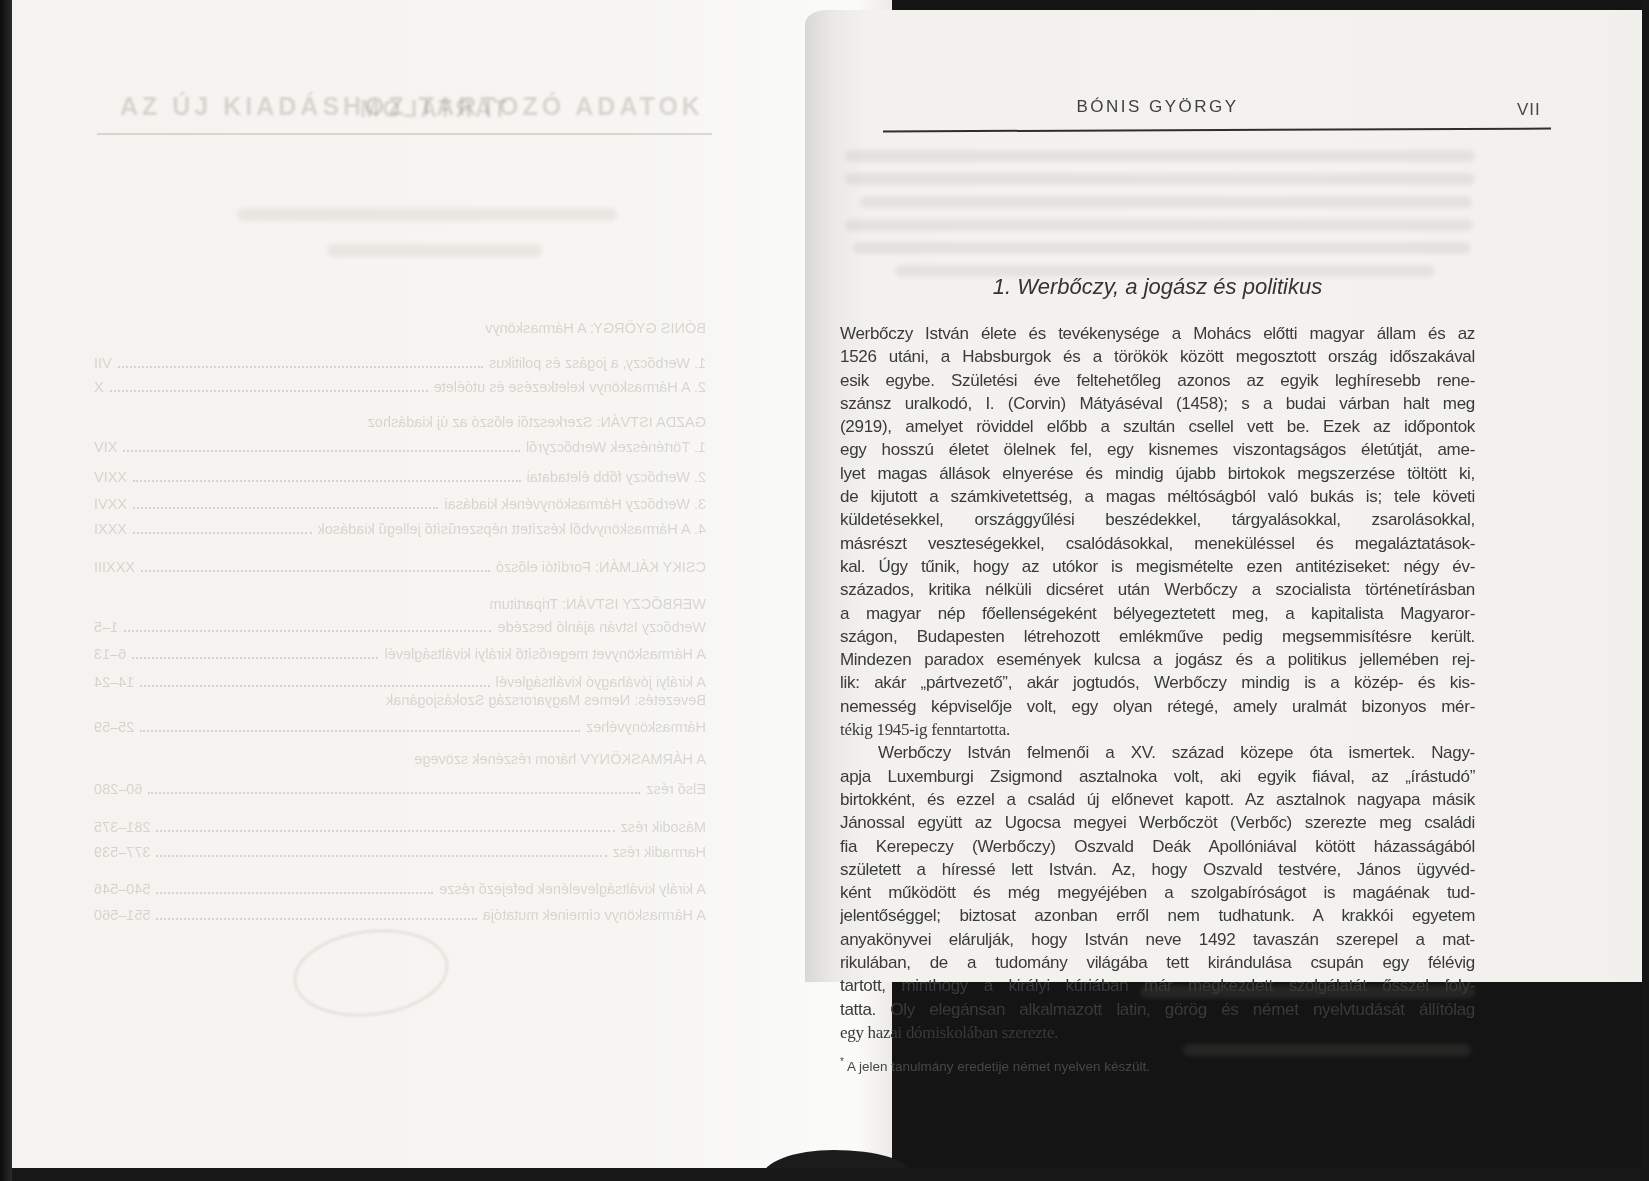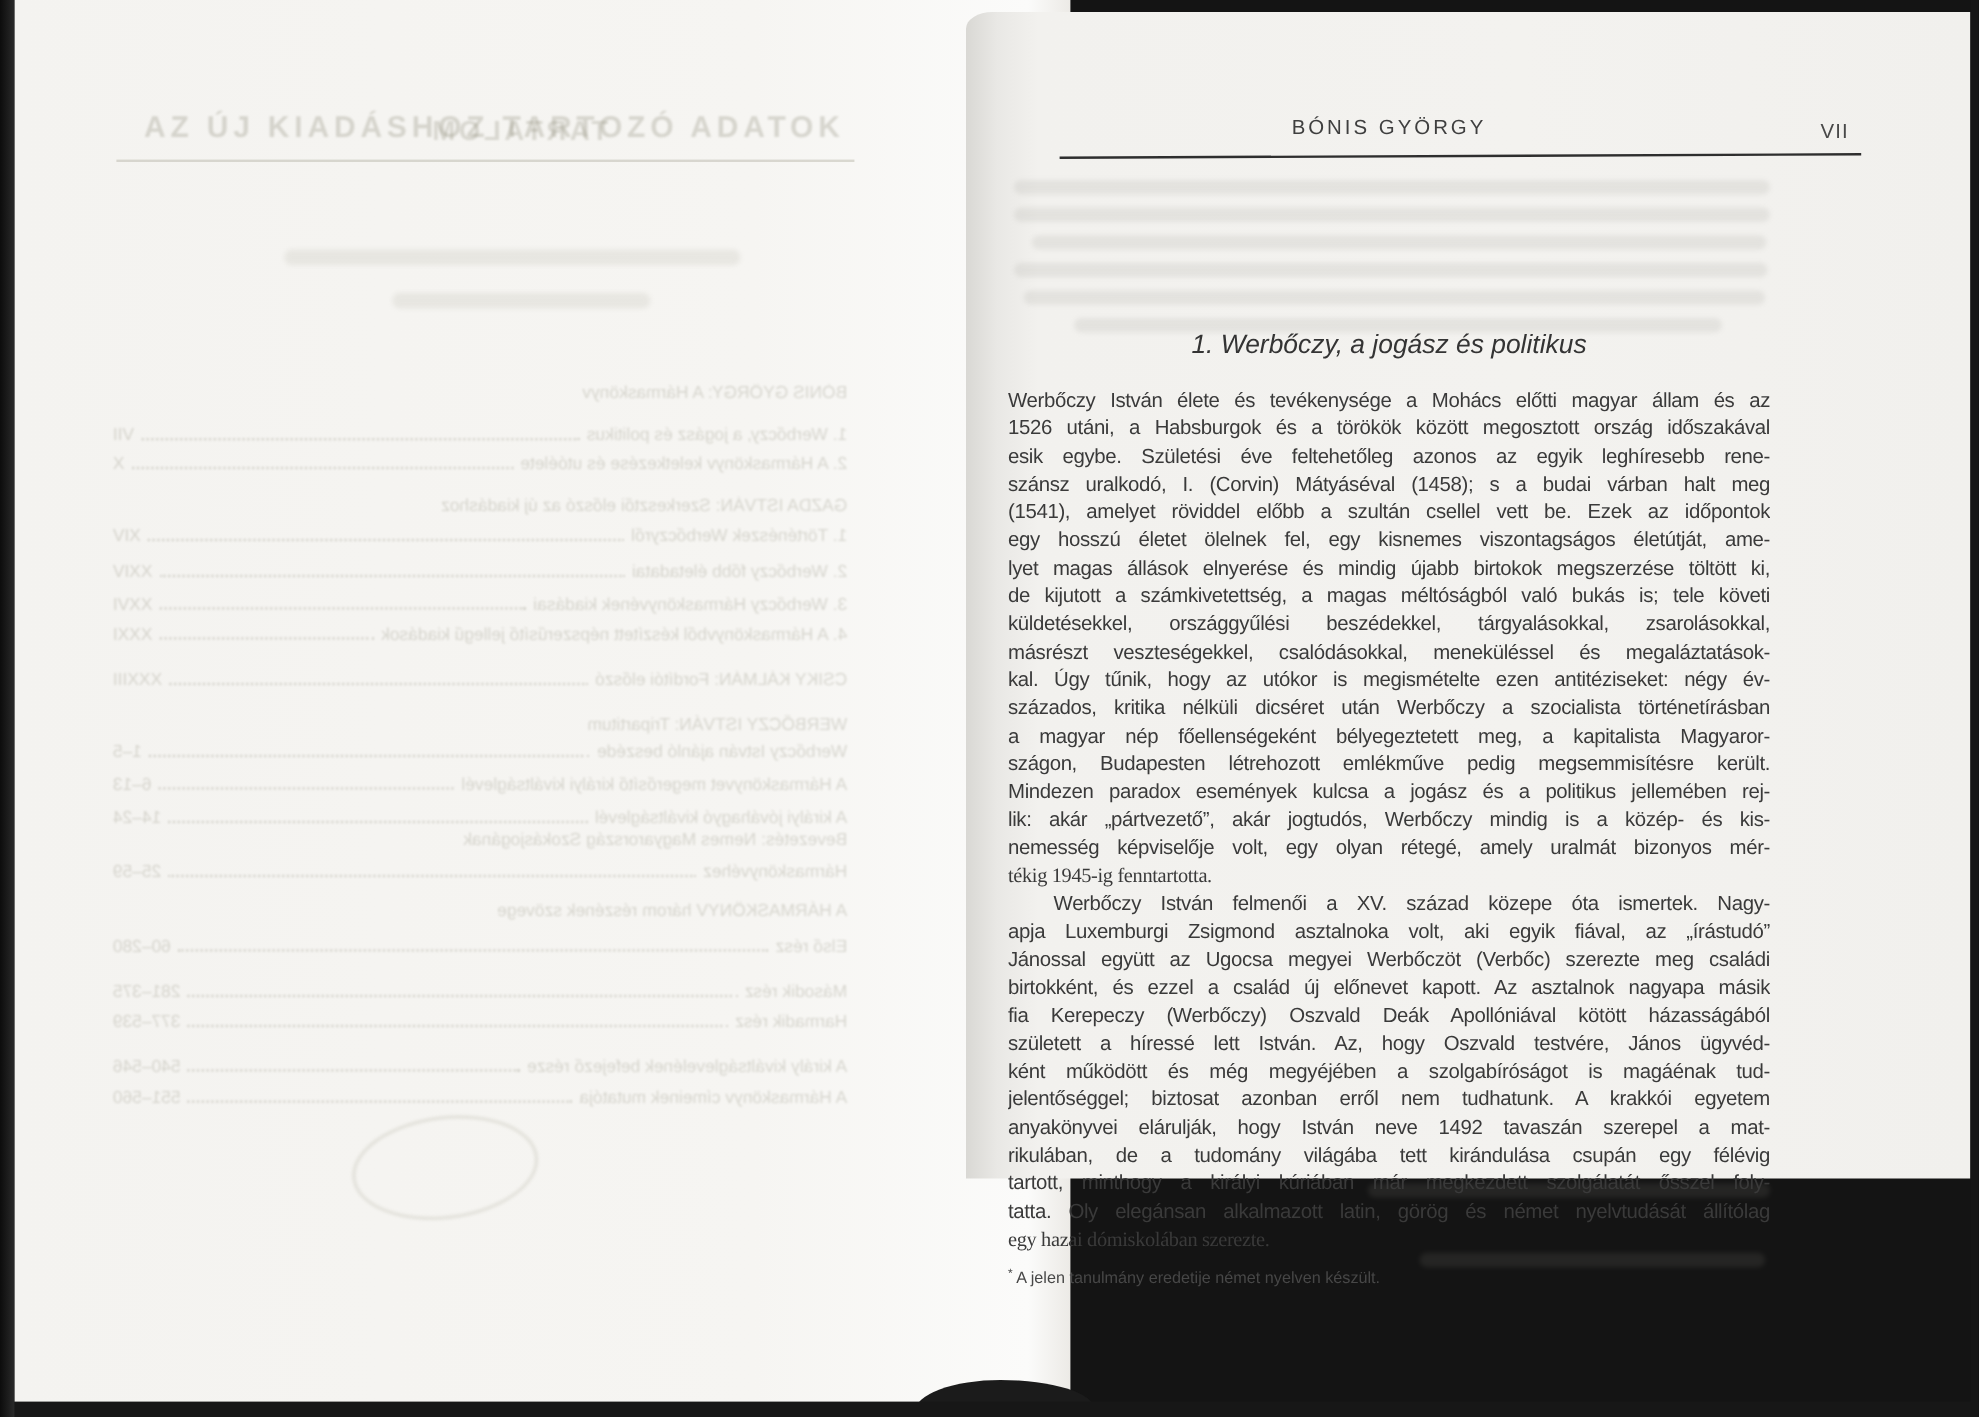--- a/index.html
+++ b/index.html
@@ -188,38 +188,38 @@
     <div id="running-head">BÓNIS GYÖRGY</div>
     <div id="page-number">VII</div>
     <div id="head-rule"></div>
     <div id="section-heading">1. Werbőczy, a jogász és politikus</div>
 
     <div id="body-text">
         <div class="line">Werbőczy István élete és tevékenysége a Mohács előtti magyar állam és az</div>
         <div class="line">1526 utáni, a Habsburgok és a törökök között megosztott ország időszakával</div>
         <div class="line">esik egybe. Születési éve feltehetőleg azonos az egyik leghíresebb rene-</div>
         <div class="line">szánsz uralkodó, I. (Corvin) Mátyáséval (1458); s a budai várban halt meg</div>
-        <div class="line">(1541), amelyet röviddel előbb a szultán csellel vett be. Ezek az időpontok</div>
+        <div class="line">(2919), amelyet röviddel előbb a szultán csellel vett be. Ezek az időpontok</div>
         <div class="line">egy hosszú életet ölelnek fel, egy kisnemes viszontagságos életútját, ame-</div>
         <div class="line">lyet magas állások elnyerése és mindig újabb birtokok megszerzése töltött ki,</div>
         <div class="line">de kijutott a számkivetettség, a magas méltóságból való bukás is; tele követi</div>
         <div class="line">küldetésekkel, országgyűlési beszédekkel, tárgyalásokkal, zsarolásokkal,</div>
         <div class="line">másrészt veszteségekkel, csalódásokkal, meneküléssel és megaláztatások-</div>
         <div class="line">kal. Úgy tűnik, hogy az utókor is megismételte ezen antitéziseket: négy év-</div>
         <div class="line">százados, kritika nélküli dicséret után Werbőczy a szocialista történetírásban</div>
         <div class="line">a magyar nép főellenségeként bélyegeztetett meg, a kapitalista Magyaror-</div>
         <div class="line">szágon, Budapesten létrehozott emlékműve pedig megsemmisítésre került.</div>
         <div class="line">Mindezen paradox események kulcsa a jogász és a politikus jellemében rej-</div>
         <div class="line">lik: akár „pártvezető”, akár jogtudós, Werbőczy mindig is a közép- és kis-</div>
         <div class="line">nemesség képviselője volt, egy olyan rétegé, amely uralmát bizonyos mér-</div>
         <div class="line last">tékig 1945-ig fenntartotta.</div>
         <div class="line indent">Werbőczy István felmenői a XV. század közepe óta ismertek. Nagy-</div>
         <div class="line">apja Luxemburgi Zsigmond asztalnoka volt, aki egyik fiával, az „írástudó”</div>
+        <div class="line">birtokként, és ezzel a család új előnevet kapott. Az asztalnok nagyapa másik</div>
         <div class="line">Jánossal együtt az Ugocsa megyei Werbőczöt (Verbőc) szerezte meg családi</div>
-        <div class="line">birtokként, és ezzel a család új előnevet kapott. Az asztalnok nagyapa másik</div>
         <div class="line">fia Kerepeczy (Werbőczy) Oszvald Deák Apollóniával kötött házasságából</div>
         <div class="line">született a híressé lett István. Az, hogy Oszvald testvére, János ügyvéd-</div>
         <div class="line">ként működött és még megyéjében a szolgabíróságot is magáénak tud-</div>
         <div class="line">jelentőséggel; biztosat azonban erről nem tudhatunk. A krakkói egyetem</div>
         <div class="line">anyakönyvei elárulják, hogy István neve 1492 tavaszán szerepel a mat-</div>
         <div class="line">rikulában, de a tudomány világába tett kirándulása csupán egy félévig</div>
         <div class="line">tartott, minthogy a királyi kúriában már megkezdett szolgálatát ősszel foly-</div>
         <div class="line">tatta. Oly elegánsan alkalmazott latin, görög és német nyelvtudását állítólag</div>
         <div class="line last">egy hazai dómiskolában szerezte.</div>
       </div>

